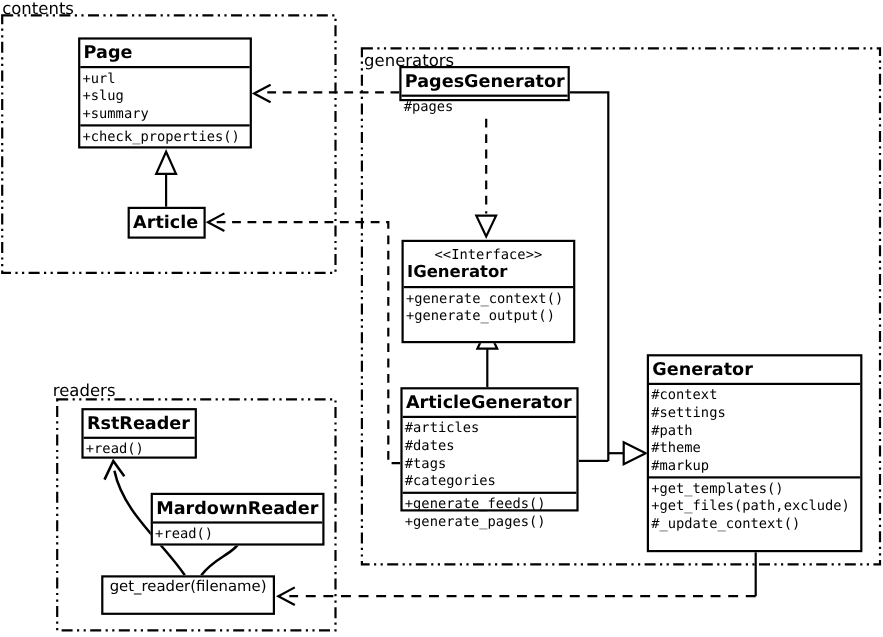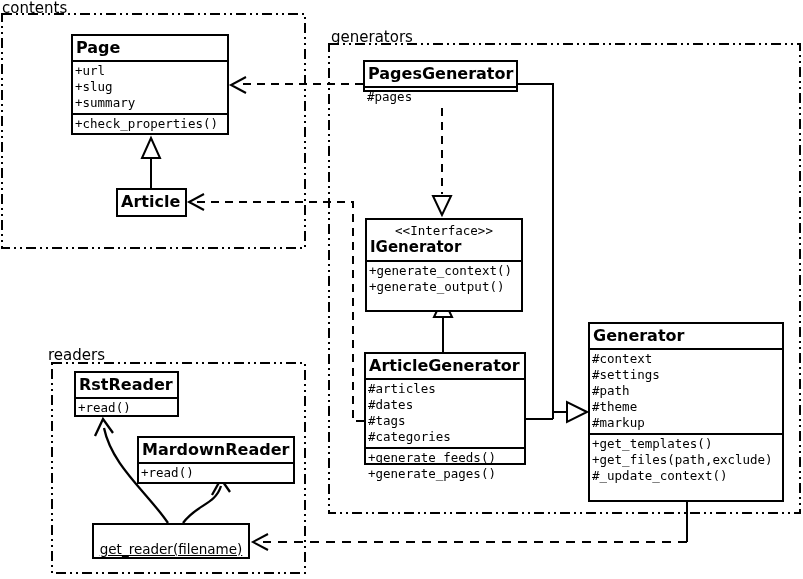--- a/index.html
+++ b/index.html
@@ -7,34 +7,34 @@
           font-family:"DejaVu Sans",sans-serif;color:#000;}
   svg.wires{position:absolute;left:0;top:0;z-index:1;}
   .pkg-label{position:absolute;z-index:2;font:15px "DejaVu Sans",sans-serif;color:#000;line-height:17px;}
   .cls{position:absolute;z-index:3;background:#fff;border:2px solid #000;box-sizing:border-box;}
   .cls .title{font:bold 16px "DejaVu Sans",sans-serif;padding:2px 3px 3px;line-height:19px;}
   .cls .stereotype{font:12.5px "DejaVu Sans Mono",monospace;text-align:center;line-height:15px;padding-top:3px;}
   .cls .stereotype + .title{padding-top:0;}
   .cmp{border-top:2px solid #000;padding:1px 2px 2px;}
   .member{font:12.5px "DejaVu Sans Mono",monospace;line-height:16px;white-space:pre;}
   .plain-node{position:absolute;z-index:3;background:#fff;border:2px solid #000;box-sizing:border-box;
-              display:flex;align-items:flex-end;justify-content:center;
-              font:13.5px "DejaVu Sans",sans-serif;text-decoration:underline;}
+              display:flex;align-items:flex-start;justify-content:center;
+              font:13.5px "DejaVu Sans",sans-serif;}
   
   #cls-page{left:71px;top:34px;width:158px;height:101px;}
   #cls-article{left:116px;top:188px;width:71px;height:29px;}
   #cls-pagesgenerator{left:363px;top:60px;width:155px;height:32px;}
   #cls-igenerator{left:365px;top:218px;width:158px;height:94px;}
   #cls-articlegenerator{left:364px;top:352px;width:162px;height:113px;}
   #cls-generator{left:588px;top:322px;width:196px;height:180px;}
   #cls-rstreader{left:74px;top:371px;width:105px;height:46px;}
-  #cls-mardownreader{left:137px;top:436px;width:158px;height:48px;}
+  #cls-mardownreader{left:137px;top:448px;width:158px;height:48px;}
   #node-getreader{left:92px;top:523px;width:158px;height:36px;}
   #lbl-contents{left:2px;top:0px;}
-  #lbl-generators{left:331px;top:29px;}
+  #lbl-generators{left:331px;top:47px;}
   #lbl-readers{left:48px;top:347px;}
   .small-title .title{font-size:15px;}
 </style>
 </head>
 <body>
 
 <div id="canvas">
 
   <svg class="wires" width="803" height="579" viewBox="0 0 803 579">
 

